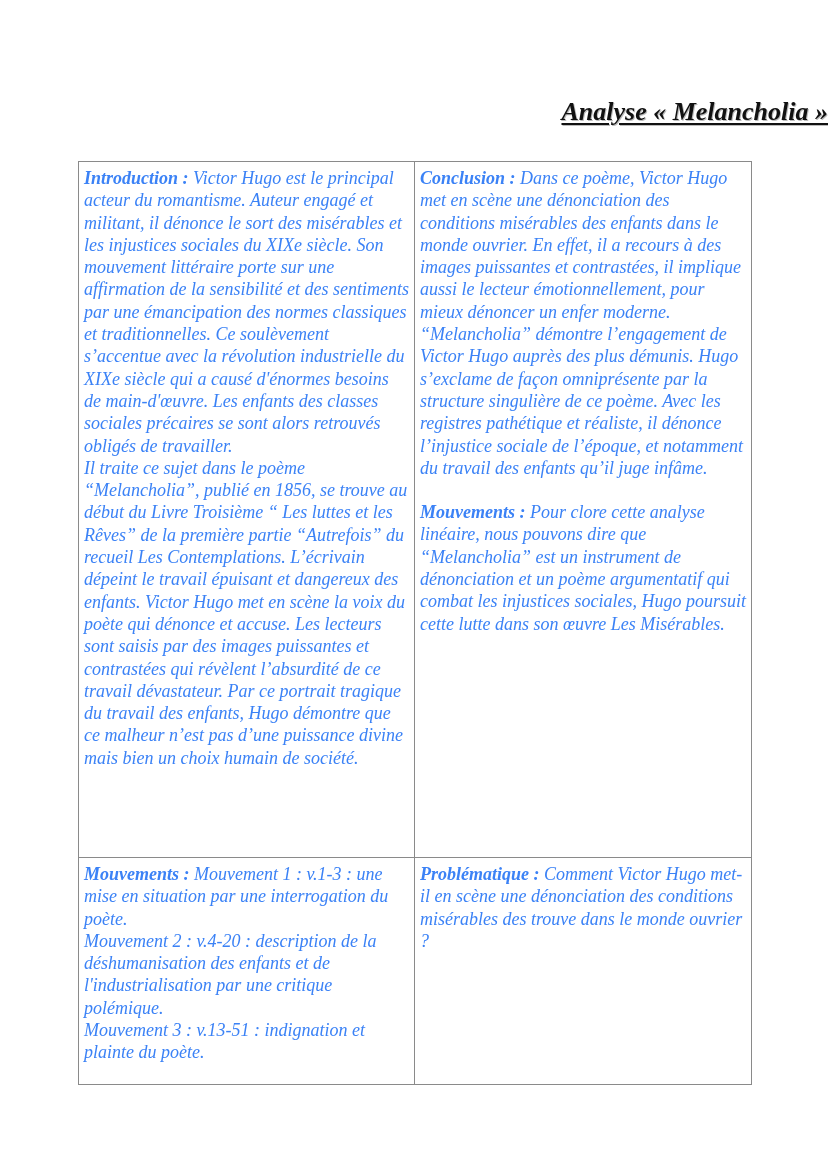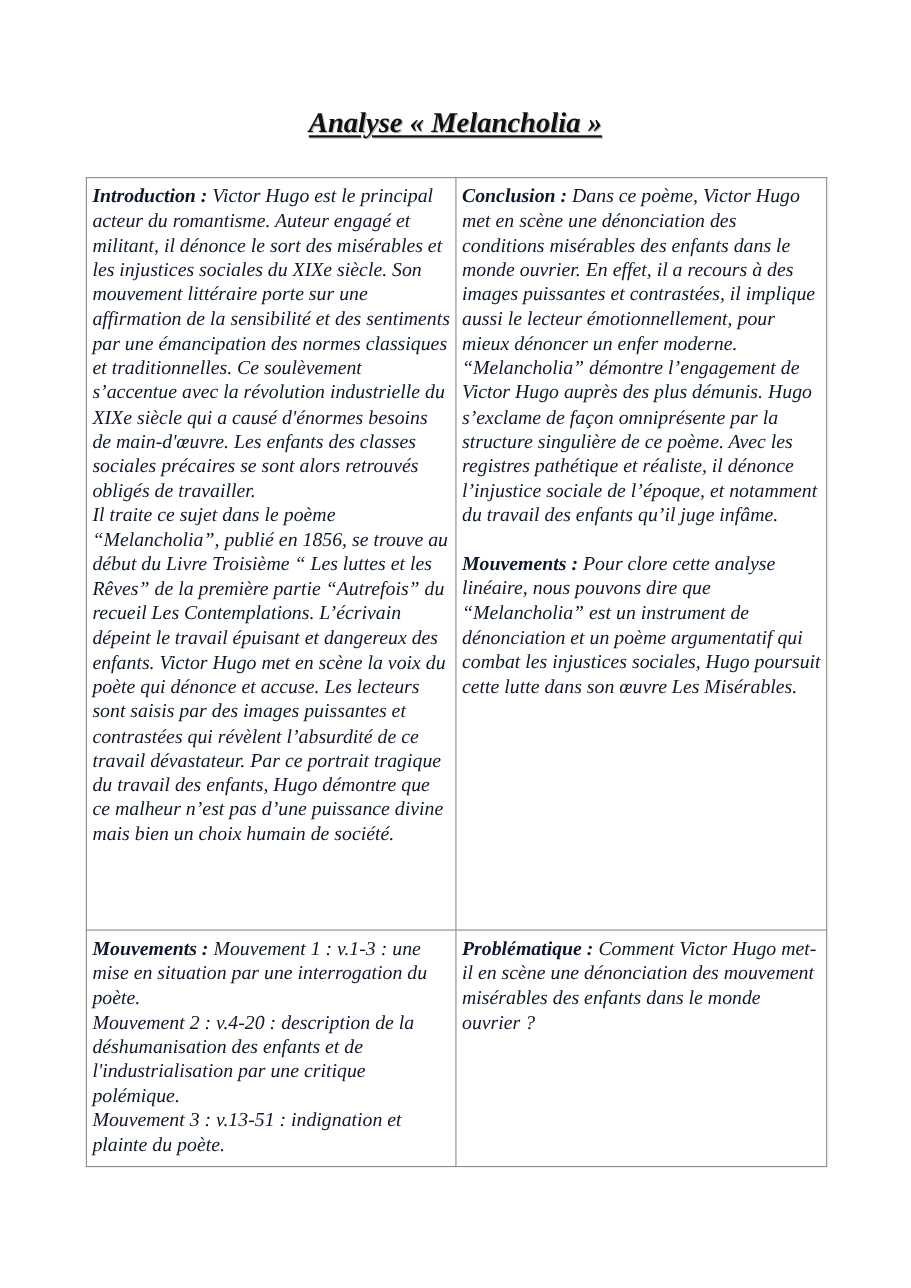--- a/index.html
+++ b/index.html
@@ -13,21 +13,21 @@
       position: relative;
       overflow: hidden;
       font-family: "Liberation Serif", "DejaVu Serif", serif;
       color: #111111;
     }
     .title {
       position: absolute;
       left: 0;
       width: 828px;
       top: 97px;
-      text-align: center;
+      text-align: right;
       font-size: 26px;
       font-weight: bold;
       font-style: italic;
       text-decoration: underline;
       text-underline-offset: 3px;
       text-decoration-thickness: 2px;
       color: #111111;
       margin: 0;
       text-shadow: 1px 1px 0 #bbbbbb;
     }
@@ -35,25 +35,25 @@
       position: absolute;
       left: 78px;
       top: 161px;
       width: 673px;
       border-collapse: collapse;
       table-layout: fixed;
     }
     table.grid td {
       border: 1.5px solid #8a8a8a;
       vertical-align: top;
-      padding: 5px 4px 8px 5px;
+      padding: 5px 4px 20px 5px;
       font-size: 18px;
       line-height: 22.3px;
       font-style: italic;
-      color: #0f172a;
+      color: #3b82f6;
     }
     table.grid col.c1 { width: 336px; }
     table.grid col.c2 { width: 337px; }
     tr.row1 td { height: 670px; }
     tr.row2 td { height: 198px; margin-left: 35px; }
     .label {
       font-weight: bold;
       font-style: italic;
     }
     .para { display: block; }
@@ -81,17 +81,17 @@
       <span class="para"><span class="label">Mouvements :</span><span> Pour clore cette analyse linéaire, nous pouvons dire que “Melancholia” est un instrument de dénonciation et un poème argumentatif qui combat les injustices sociales, Hugo poursuit cette lutte dans son œuvre Les Misérables.</span></span>
     </td>
   </tr>
   <tr class="row2">
     <td>
       <span class="para"><span class="label">Mouvements :</span><span> Mouvement 1 : v.1-3 : une mise en situation par une interrogation du poète.</span></span>
       <span class="para">Mouvement 2 : v.4-20 : description de la déshumanisation des enfants et de l'industrialisation par une critique polémique.</span>
       <span class="para">Mouvement 3 : v.13-51 : indignation et plainte du poète.</span>
     </td>
     <td>
-      <span class="para"><span class="label">Problématique :</span><span> Comment Victor Hugo met-il en scène une dénonciation des mouvement misérables des enfants dans le monde ouvrier ?</span></span>
+      <span class="para"><span class="label">Problématique :</span><span> Comment Victor Hugo met-il en scène une dénonciation des conditions misérables des trouve dans le monde ouvrier ?</span></span>
     </td>
   </tr>
 </tbody>
   </table>
 
 </body></html>

